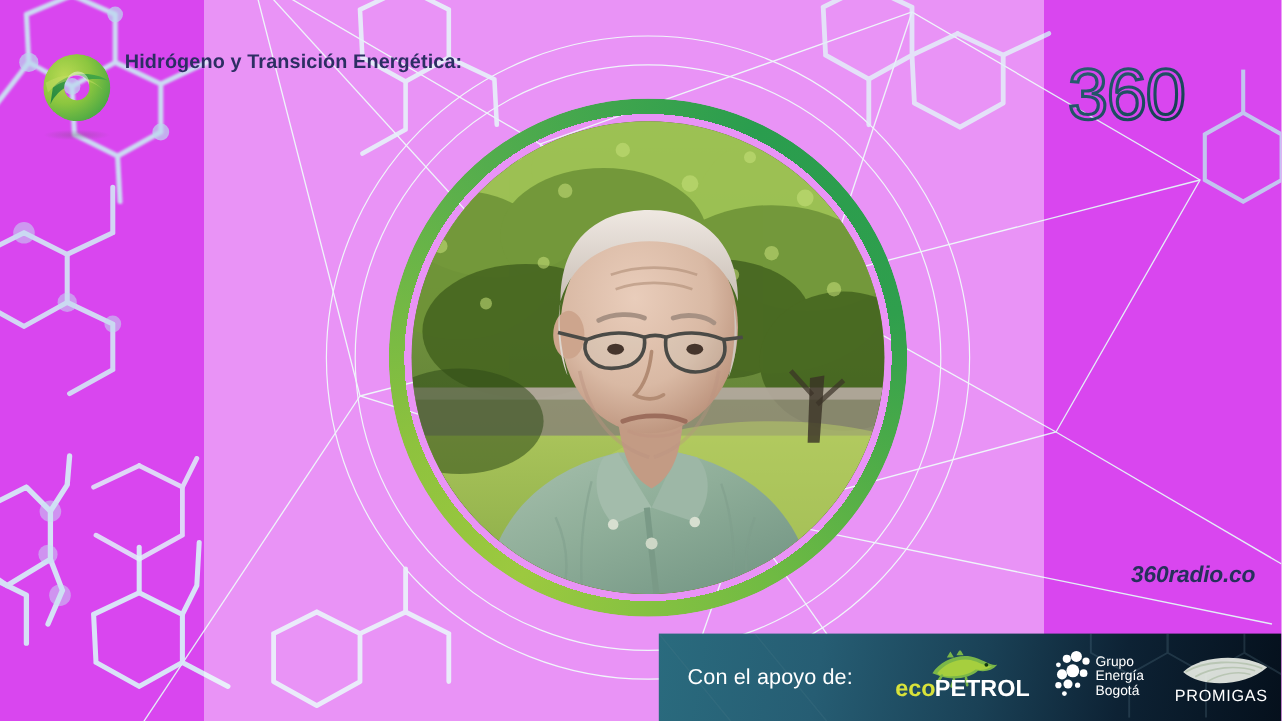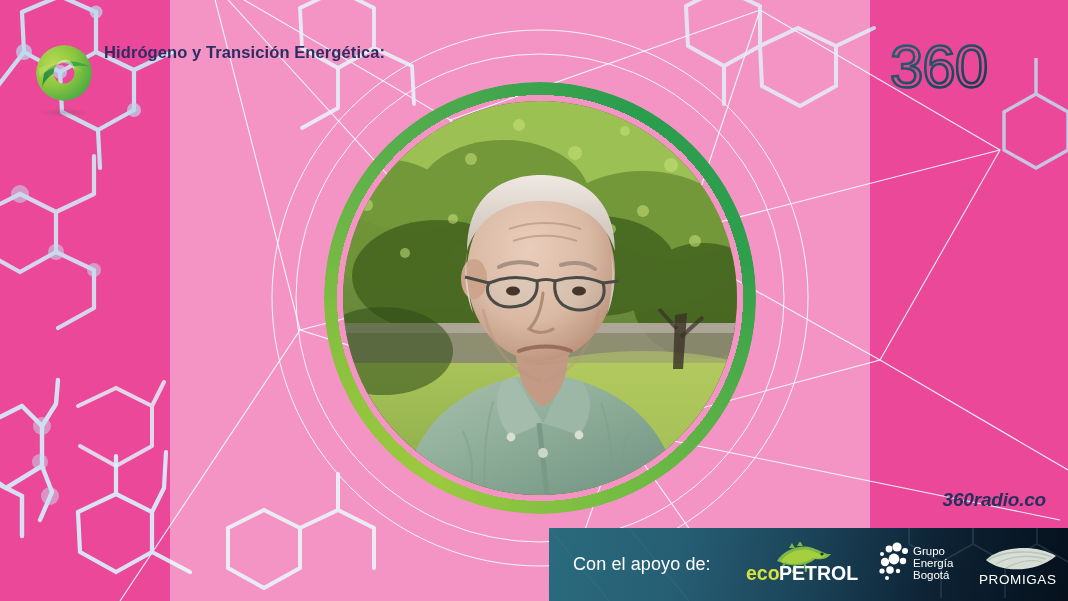--- a/index.html
+++ b/index.html
@@ -3,21 +3,21 @@
 <meta charset="utf-8">
 <title>360 Radio — Hidrógeno y Transición Energética</title>
 <style>
   html,body{margin:0;padding:0;}
   body{
     width:1068px;height:601px;overflow:hidden;
     background:#ffffff;
     font-family:"Liberation Sans","DejaVu Sans",sans-serif;
     position:relative;
   }
-  #stage{position:relative;width:1068px;height:601px;overflow:hidden;background:#ec4899;}
+  #stage{position:relative;width:1068px;height:601px;overflow:hidden;background:#d946ef;}
 
   
   .bg-layer{position:absolute;inset:0;pointer-events:none;}
   .bg-svg{position:absolute;inset:0;width:1068px;height:601px;}
 
   
   .brand{position:absolute;left:34px;top:40px;display:flex;align-items:flex-start;}
   .brand-mark{width:60px;height:60px;flex:0 0 60px;margin-top:3px;position:relative;}
   .brand-mark .shadow{
      position:absolute;left:2px;bottom:-14px;width:56px;height:9px;border-radius:50%;
@@ -27,21 +27,21 @@
   .title-line1{
      font-size:16.5px;font-weight:bold;color:#2c2e63;letter-spacing:.1px;
      line-height:20px;white-space:nowrap;
   }
   .title-line2{
      font-size:22px;font-weight:normal;color:#2f3168;letter-spacing:.2px;
      line-height:28px;white-space:nowrap;margin-left:21px;margin-top:1px;
   }
 
   
-  .logo360{position:absolute;right:46px;top:38px;width:134px;height:62px;}
+  .logo360{position:absolute;right:46px;top:50px;width:134px;height:62px;}
 
   
   .portrait-wrap{
      position:absolute;left:324px;top:82px;width:432px;height:432px;
   }
   .ring{
      position:absolute;inset:0;border-radius:50%;
      background:conic-gradient(from 210deg,
         #9cc93f 0deg, #8ec23e 40deg, #54ad4d 110deg,
         #2a9d4e 175deg, #2f9f4d 230deg, #6fba43 300deg, #9cc93f 360deg);
@@ -49,21 +49,21 @@
      mask:radial-gradient(circle at center, transparent 0 203px, #000 203px 216px, transparent 216.5px);
   }
   .photo{
      position:absolute;left:19px;top:19px;width:394px;height:394px;border-radius:50%;
      overflow:hidden;background:#5d7a33;
   }
   .photo svg{display:block;width:394px;height:394px;}
 
   
   .site-url{
-     position:absolute;right:22px;top:489px;
+     position:absolute;right:22px;top:469px;
      font-size:19px;font-weight:bold;font-style:italic;color:#27305c;
      letter-spacing:-.2px;white-space:nowrap;
   }
 
   
   .sponsor-bar{
      position:absolute;left:549px;top:528px;width:519px;height:73px;
      background:linear-gradient(100deg,#2a6b7e 0%,#265d73 26%,#1a4156 52%,#0d2234 74%,#05101c 100%);
      overflow:hidden;
   }

